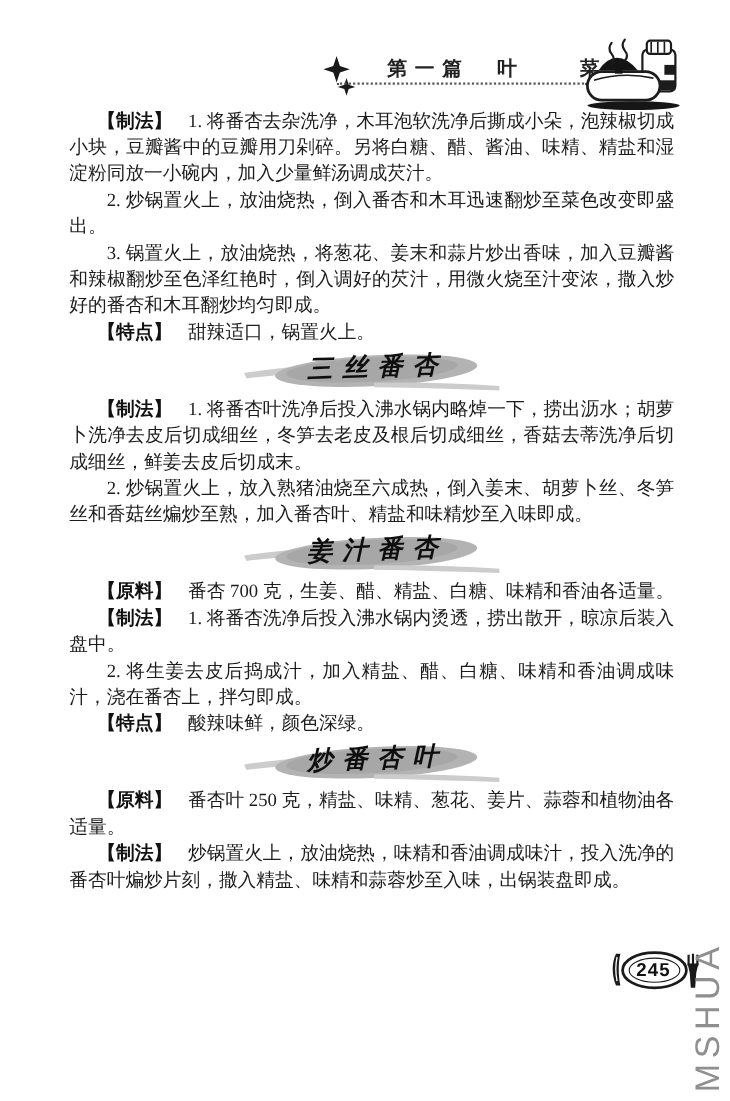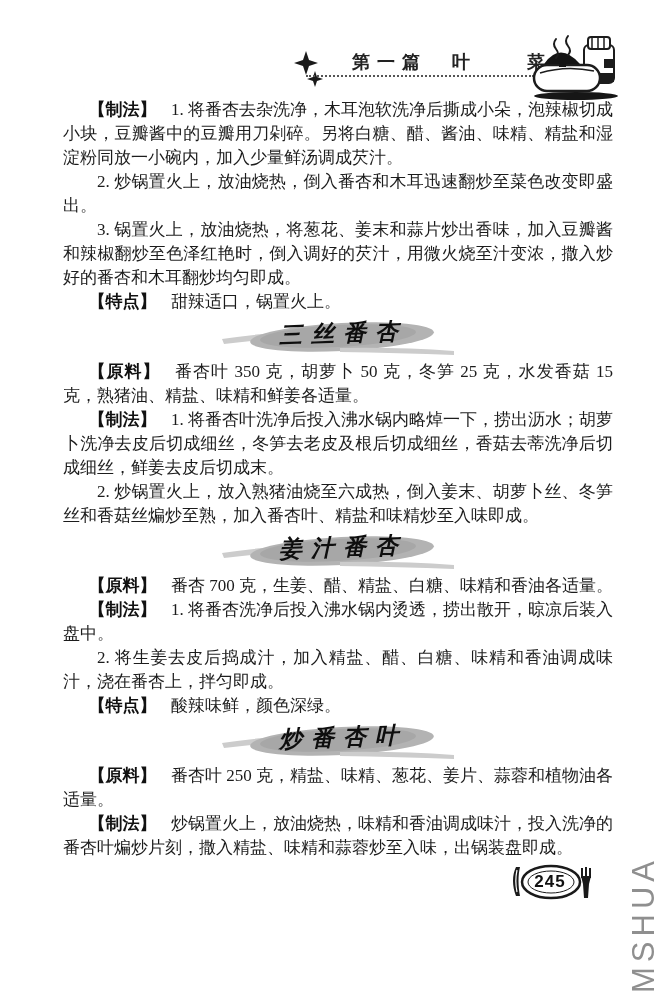--- a/index.html
+++ b/index.html
@@ -49,21 +49,21 @@
     position:relative; z-index:2; display:inline-block;
     margin-top:5px;
     font-family:"Liberation Serif","DejaVu Serif",serif;
     font-weight:bold; font-style:italic;
     font-size:23px; letter-spacing:9px; color:#0e0e0e;
     transform:rotate(-2deg);
     text-indent:9px;
   }
 
   
-  .footer-plate { position:absolute; top:860px; left:504px; width:92px; height:46px; }
+  .footer-plate { position:absolute; top:860px; left:548px; width:92px; height:46px; }
   .footer-plate svg { position:absolute; left:0; top:0; }
   .page-number {
     position:absolute; left:0; top:12px; width:92px; text-align:center;
     font-family:"Liberation Sans","DejaVu Sans",sans-serif;
     font-size:17px; font-weight:bold; color:#111; letter-spacing:1px;
   }
 
   
   .watermark {
     position:absolute; right:2px; bottom:8px;
@@ -120,21 +120,20 @@
       <svg width="236" height="40" viewBox="0 0 236 40" preserveAspectRatio="none">
         <path d="M2 22 Q70 12 150 11 L150 17 Q70 19 4 27 Z" fill="#cccccc"></path>
         <ellipse cx="122" cy="20" rx="92" ry="14" fill="#b3b3b3" transform="rotate(-3 122 20)"></ellipse>
         <ellipse cx="118" cy="19" rx="78" ry="11" fill="#a7a7a7" transform="rotate(-3 118 19)"></ellipse>
         <path d="M120 31 Q180 30 234 34 L234 38 Q180 36 120 35 Z" fill="#cccccc"></path>
       </svg>
       <span class="banner-text">三丝番杏</span>
     </div>
 
     <section>
-      <p class="para labeled"><span class="sec-label">【原料】</span><span>番杏叶 350 克，胡萝卜 50 克，冬笋 25 克，水发香菇 15 克，熟猪油、精盐、味精和鲜姜各适量。</span></p>
       <p class="para labeled"><span class="sec-label">【制法】</span><span>1. 将番杏叶洗净后投入沸水锅内略焯一下，捞出沥水；胡萝卜洗净去皮后切成细丝，冬笋去老皮及根后切成细丝，香菇去蒂洗净后切成细丝，鲜姜去皮后切成末。</span></p>
       <p class="para"><span>2. 炒锅置火上，放入熟猪油烧至六成热，倒入姜末、胡萝卜丝、冬笋丝和香菇丝煸炒至熟，加入番杏叶、精盐和味精炒至入味即成。</span></p>
     </section>
 
     <div class="banner">
       <svg width="236" height="40" viewBox="0 0 236 40" preserveAspectRatio="none">
         <path d="M2 22 Q70 12 150 11 L150 17 Q70 19 4 27 Z" fill="#cccccc"></path>
         <ellipse cx="122" cy="20" rx="92" ry="14" fill="#b3b3b3" transform="rotate(-3 122 20)"></ellipse>
         <ellipse cx="118" cy="19" rx="78" ry="11" fill="#a7a7a7" transform="rotate(-3 118 19)"></ellipse>
         <path d="M120 31 Q180 30 234 34 L234 38 Q180 36 120 35 Z" fill="#cccccc"></path>

